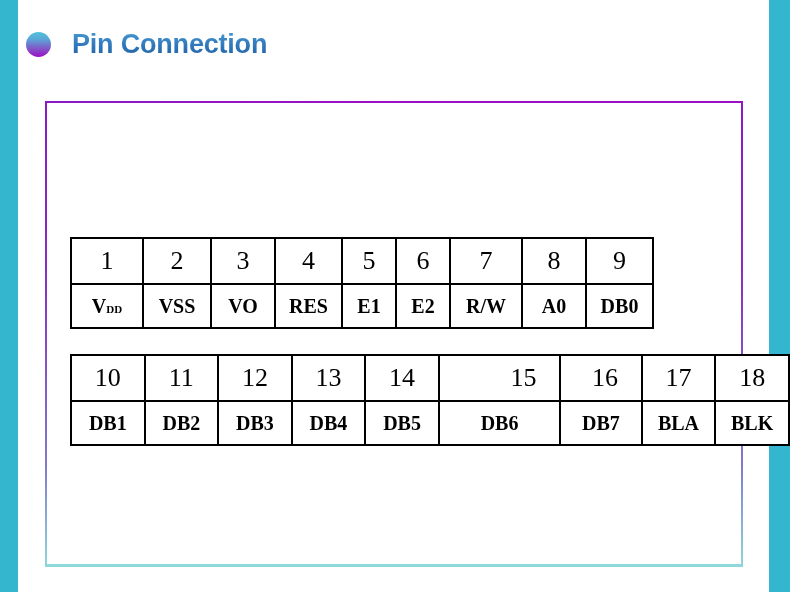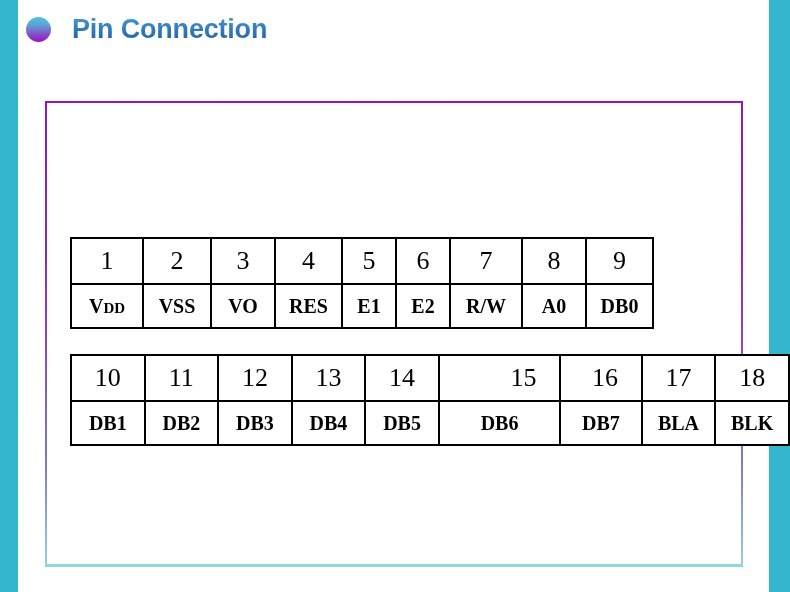--- a/index.html
+++ b/index.html
@@ -24,21 +24,21 @@
     height: 592px;
     background: #33b6ce;
   }
   .stripe-left  { left: 0; }
   .stripe-right { right: 0; width: 21px; }
 
   
   .title-row {
     position: absolute;
     left: 26px;
-    top: 9px;
+    top: 24px;
     display: flex;
     align-items: center;
     height: 40px;
   }
   .bullet {
     width: 25px;
     height: 25px;
     border-radius: 50%;
     background: linear-gradient(180deg, #4fc3d9 0%, #5aa8d8 28%, #7d5fc9 62%, #9b10c4 100%);
     flex: 0 0 auto;
@@ -90,21 +90,21 @@
   .pin-table tr.num-row td {
     height: 44px;
     font-size: 26px;
   }
   .pin-table tr.name-row td {
     height: 42px;
     font-size: 20px;
     font-weight: bold;
   }
   .pin-table tr.name-row td .sc {
-    font-size: 15px;
+    font-size: 11px;
   }
 
   #table-one { left: 70px; top: 237px; }
   #table-two { left: 70px; top: 354px; }
 </style>
 </head>
 <body>
 
 <div class="stripe stripe-left"></div>
 <div class="stripe stripe-right"></div>

